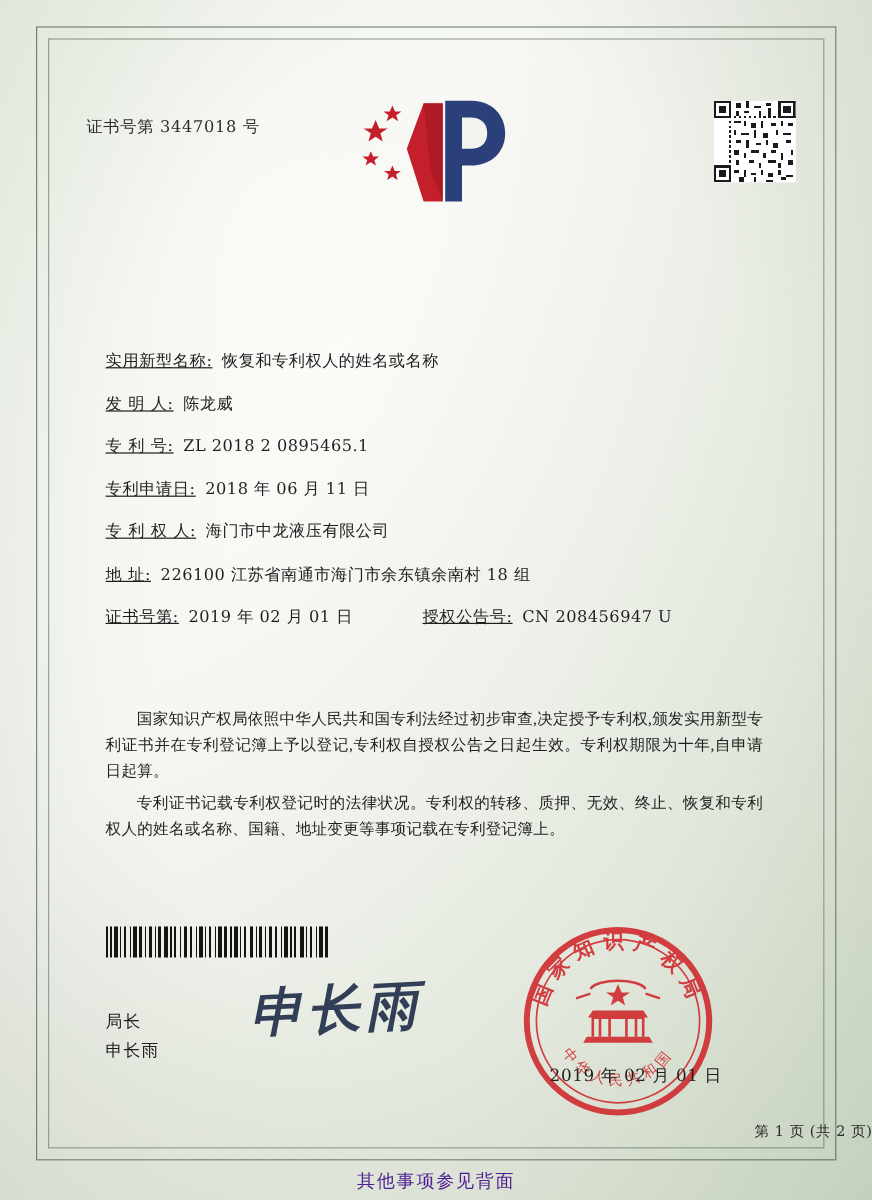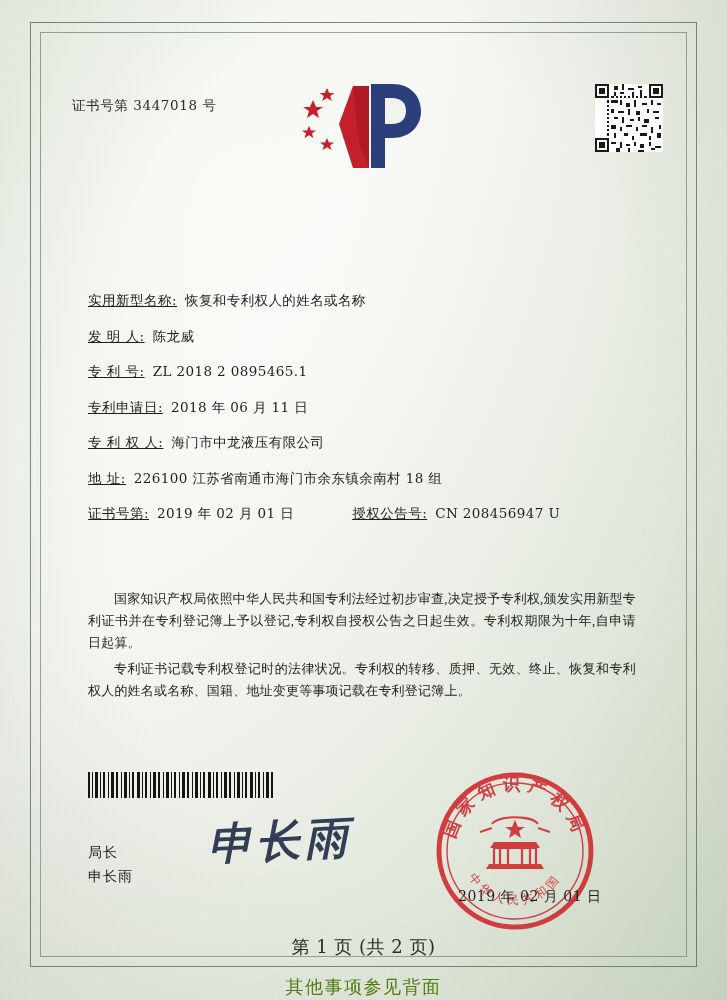--- a/index.html
+++ b/index.html
@@ -211,35 +211,35 @@
     letter-spacing: 0.5px;
     white-space: nowrap;
   }
 
   
   .page-footer {
     position: absolute;
     left: 0;
     right: 0;
     top: 935px;
-    text-align: center;
-    font-family: "DejaVu Serif", "Liberation Serif", serif;
-    font-size: 18px;
+    text-align: right;
+    font-family: "DejaVu Serif", "Liberation Serif", serif;
+    font-size: 12px;
     color: #2a2a2a;
     letter-spacing: 0.5px;
   }
   .backside-note {
     position: absolute;
     left: 0;
     right: 0;
     top: 975px;
     text-align: center;
     font-family: "DejaVu Serif", "Liberation Serif", serif;
-    font-size: 18px;
-    color: #4d7c0f;
+    font-size: 15px;
+    color: #4c1d95;
     letter-spacing: 1.5px;
   }
 </style>
 </head>
 <body>
 
 <div id="certificate-page">
 
   <div class="frame-outer"></div>
   <div class="frame-inner"></div>

